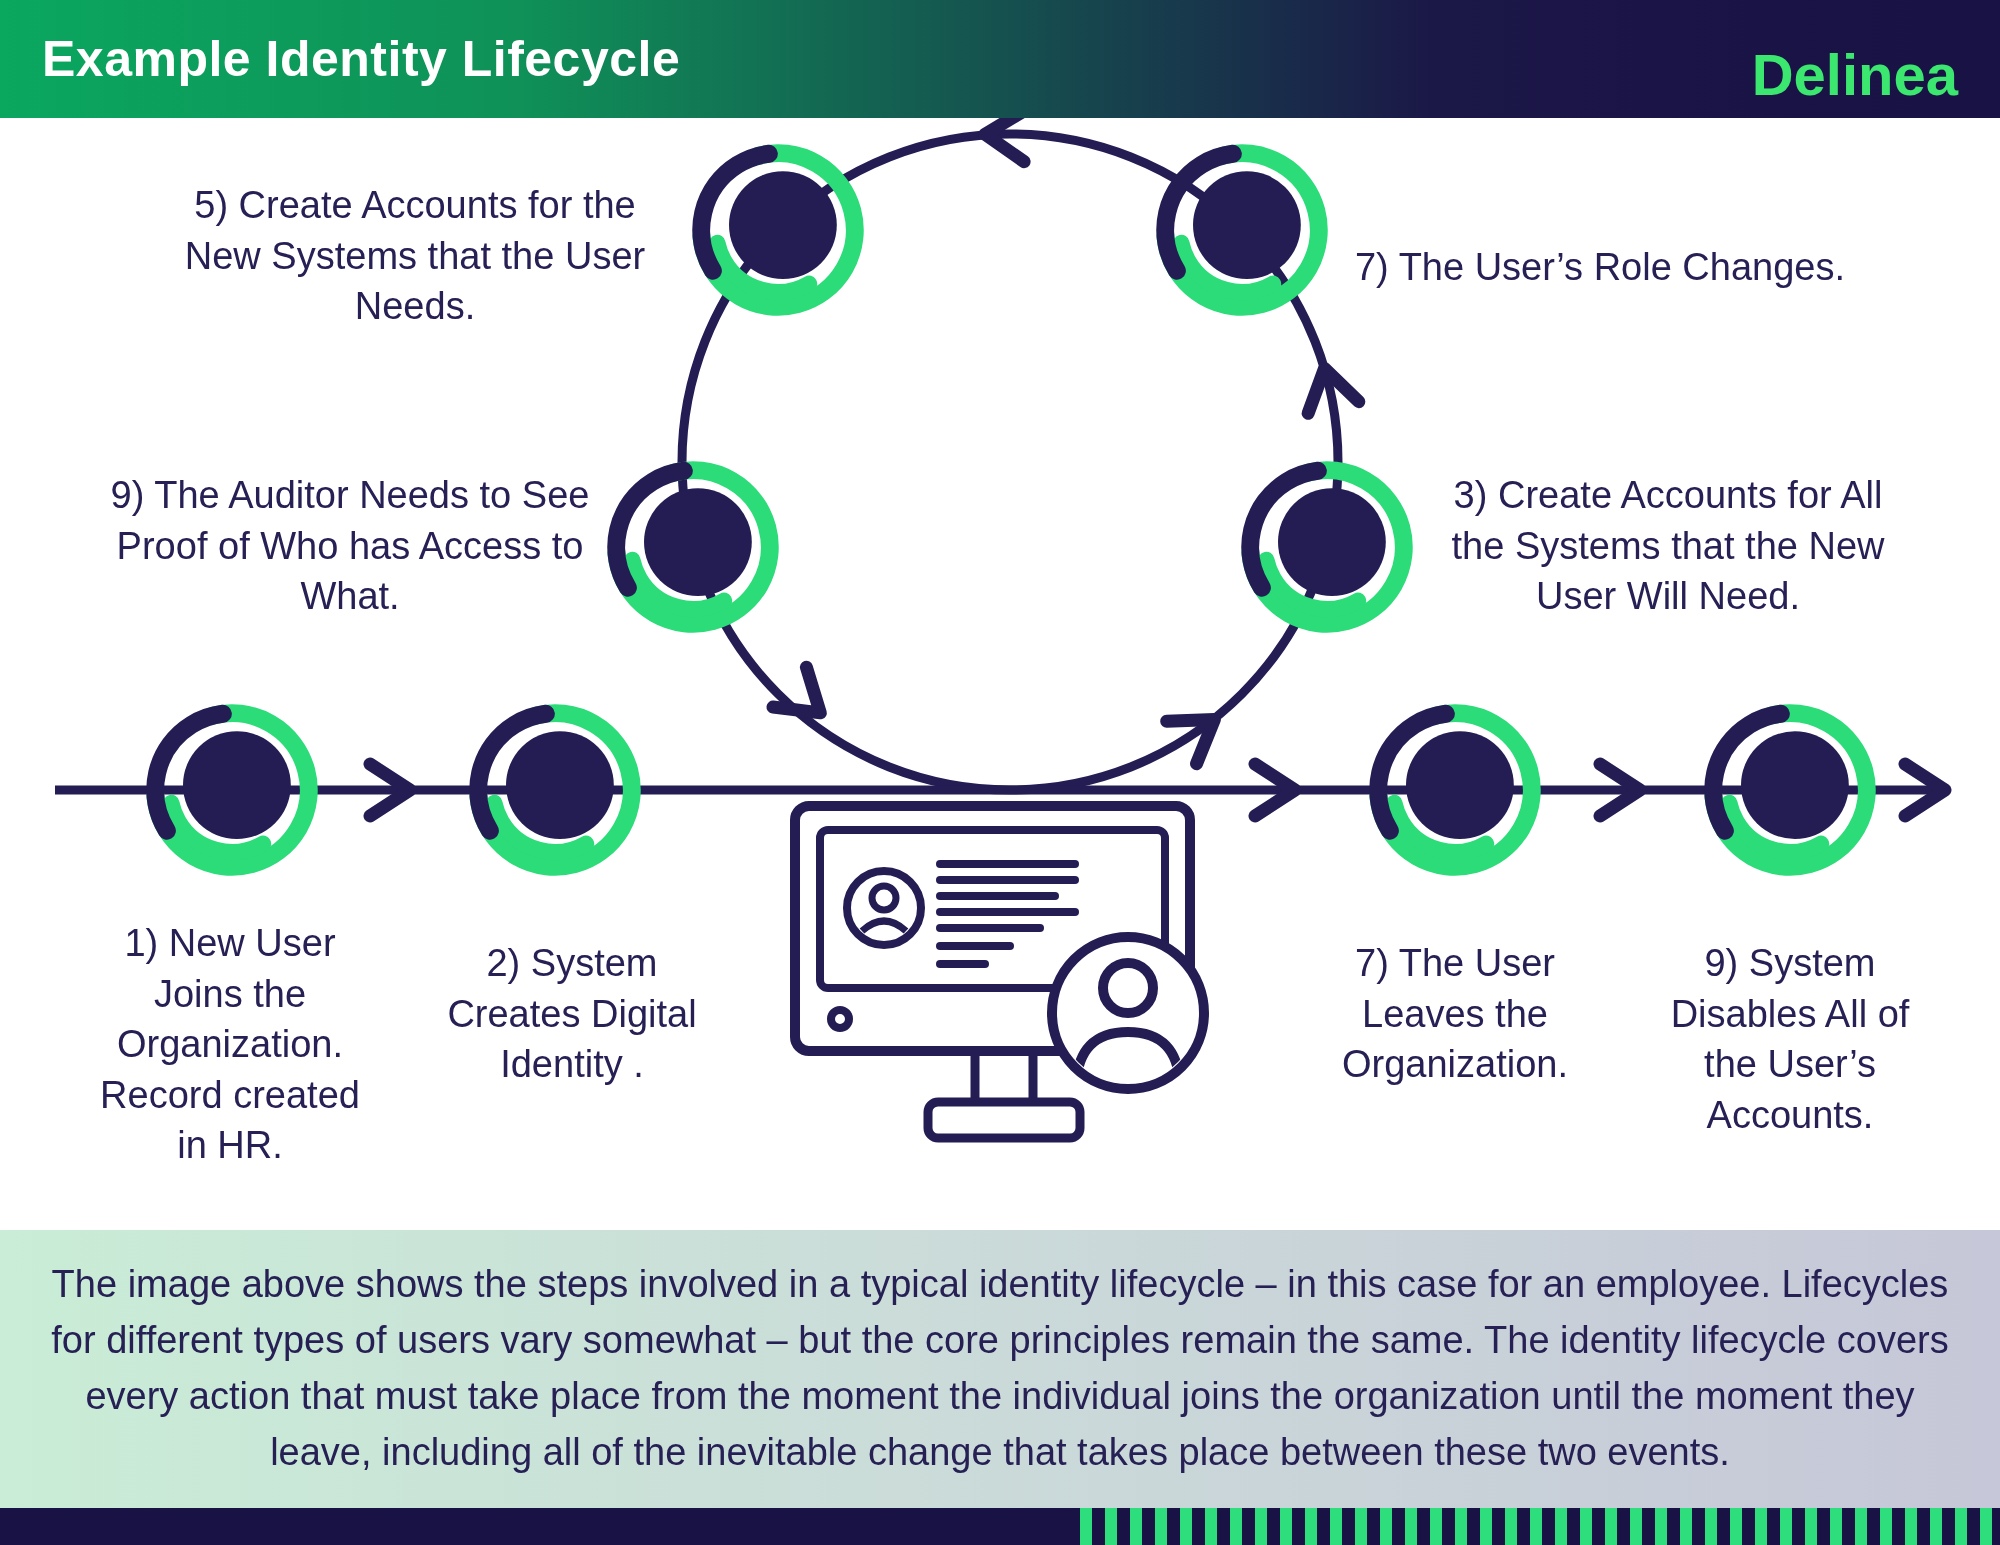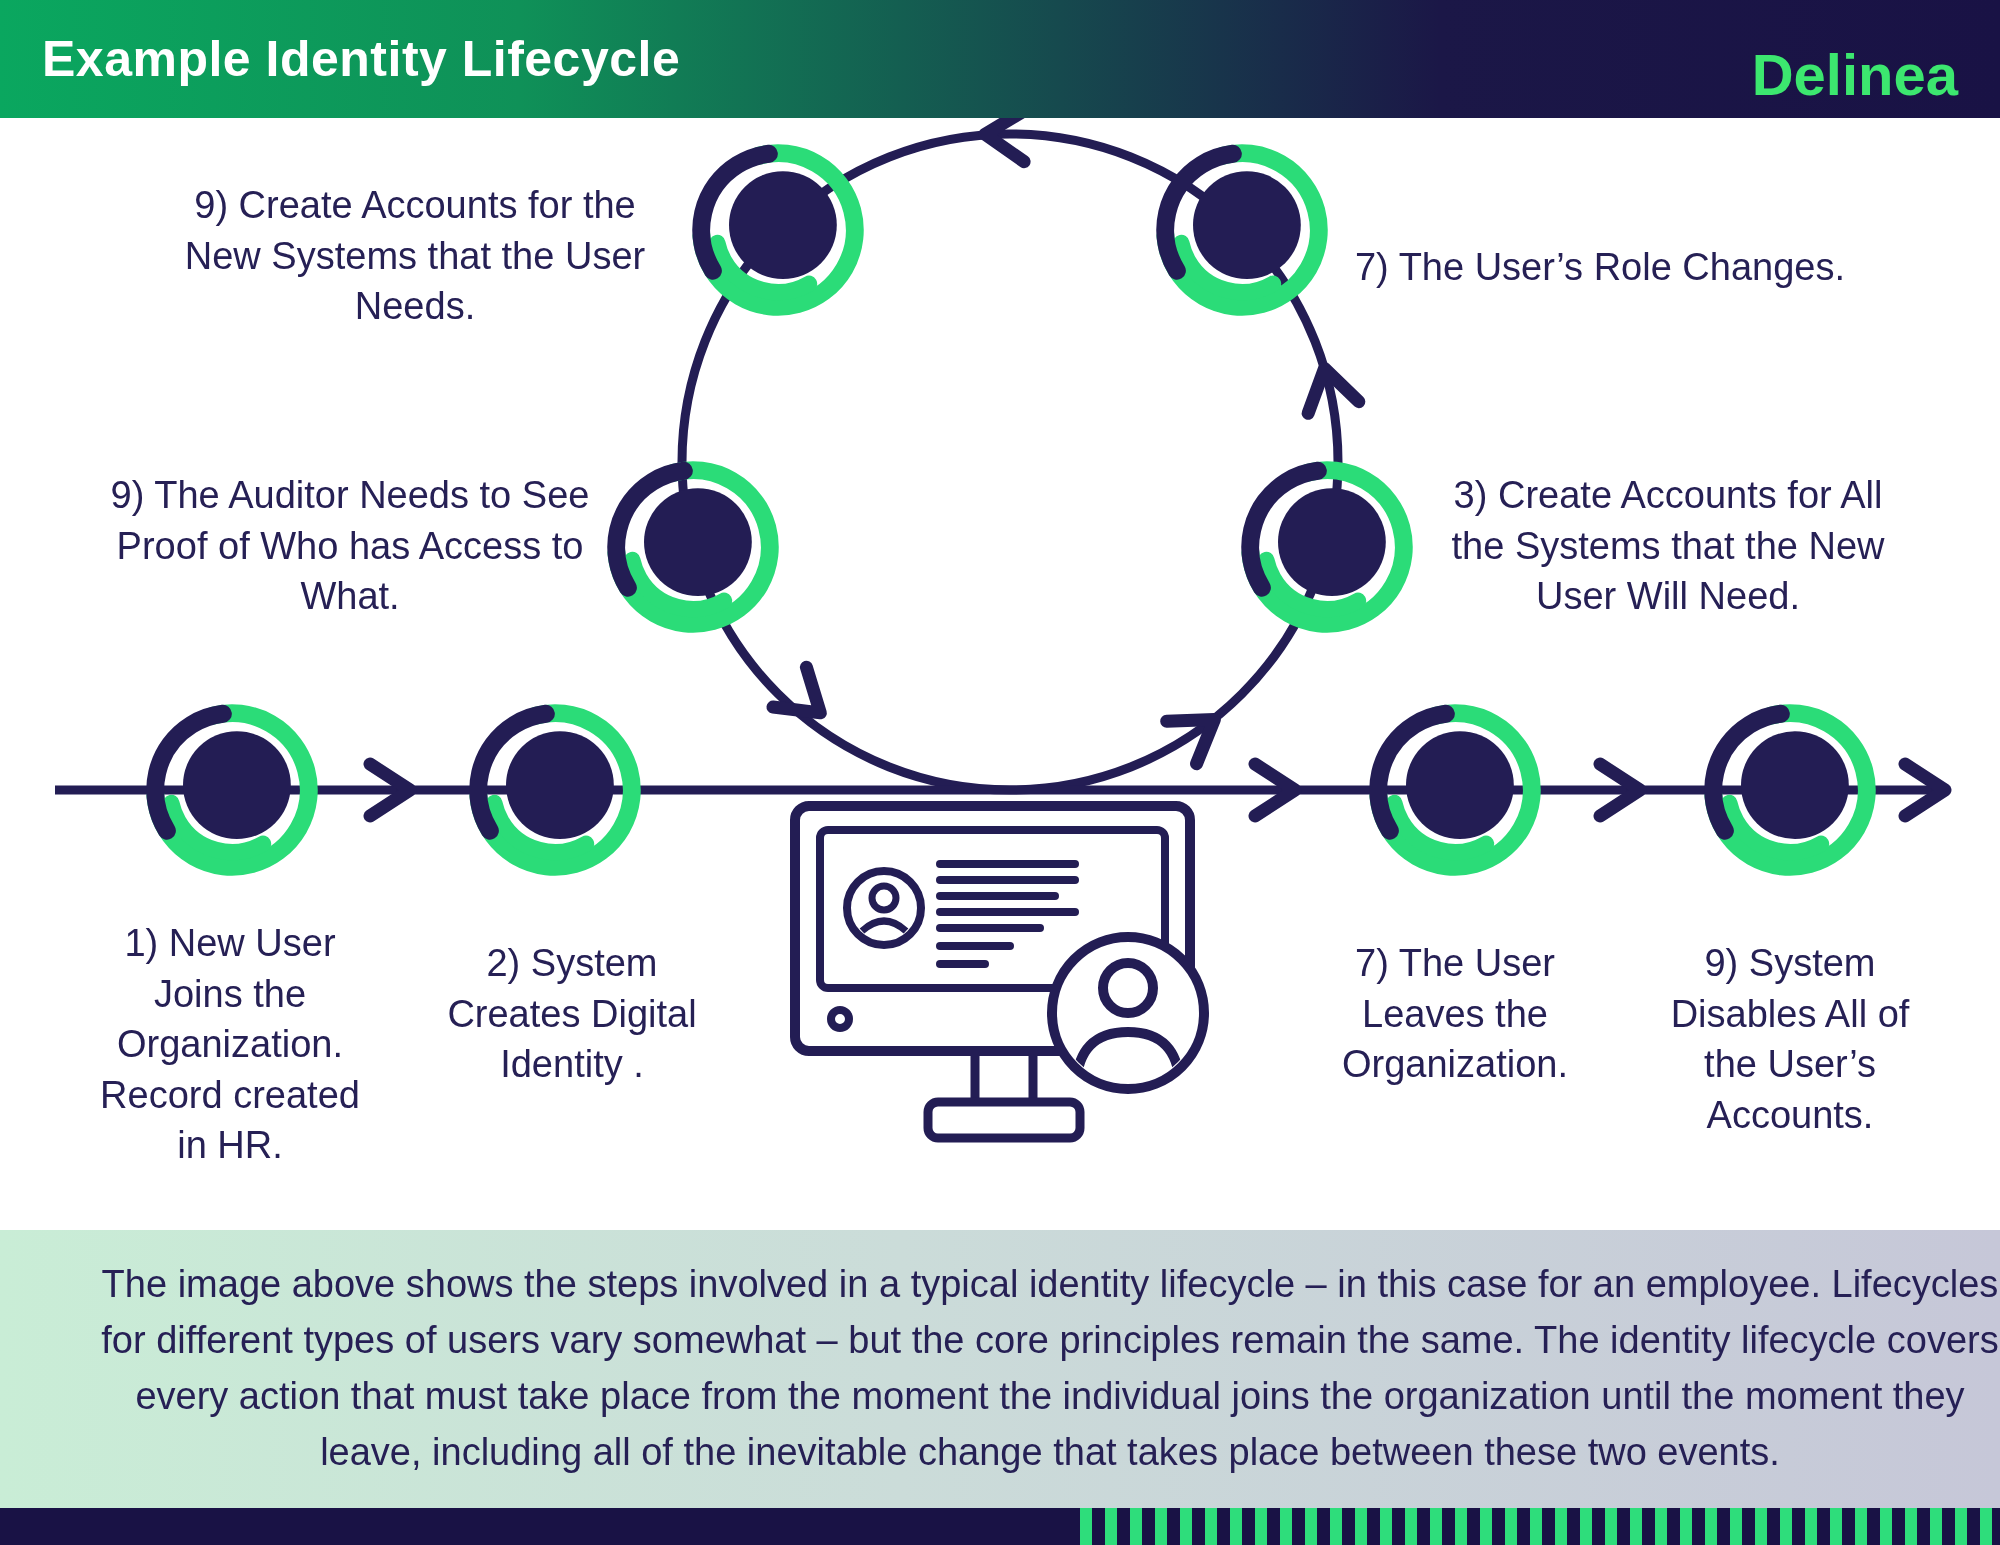--- a/index.html
+++ b/index.html
@@ -54,21 +54,21 @@
   #label-4{left:1600px;top:124px;width:600px;}
   #label-3{left:1668px;top:352px;width:490px;}
   #label-1{left:230px;top:800px;width:290px;}
   #label-2{left:572px;top:820px;width:300px;}
   #label-7{left:1455px;top:820px;width:270px;}
   #label-8{left:1790px;top:820px;width:285px;}
   
   .description{
     width:2000px;height:278px;
     background:linear-gradient(90deg,#c9edd6 0%,#cbdcd9 45%,#c6c7d8 100%);
-    display:flex;align-items:center;justify-content:flex-end;
+    display:flex;align-items:center;justify-content:center;
   }
   .description p{
     margin:0;width:1900px;text-align:center;
     font-size:38px;line-height:1.47;color:#262055;
   }
   
   .footer{
     position:relative;width:2000px;height:37px;background:#191245;
   }
   .stripes{
@@ -170,21 +170,21 @@
     <svg class="node node6" viewBox="0 0 120 120">
         <use href="#node-icon"></use>
       </svg>
     <svg class="node node7" viewBox="0 0 120 120">
         <use href="#node-icon"></use>
       </svg>
     <svg class="node node8" viewBox="0 0 120 120">
         <use href="#node-icon"></use>
       </svg>
 
-    <div class="step-label" id="label-5">9) Create Accounts for the New Systems that the User Needs.</div>
+    <div class="step-label" id="label-5">5) Create Accounts for the New Systems that the User Needs.</div>
     <div class="step-label" id="label-4">7) The User’s Role Changes.</div>
     <div class="step-label" id="label-6">9) The Auditor Needs to See Proof of Who has Access to What.</div>
     <div class="step-label" id="label-3">3) Create Accounts for All the Systems that the New User Will Need.</div>
     <div class="step-label" id="label-1">1) New User Joins the Organization. Record created in HR.</div>
     <div class="step-label" id="label-2">2) System Creates Digital Identity .</div>
     <div class="step-label" id="label-7">7) The User Leaves the Organization.</div>
     <div class="step-label" id="label-8">9) System Disables All of the User’s Accounts.</div>
   </main>
 
   <section class="description">

